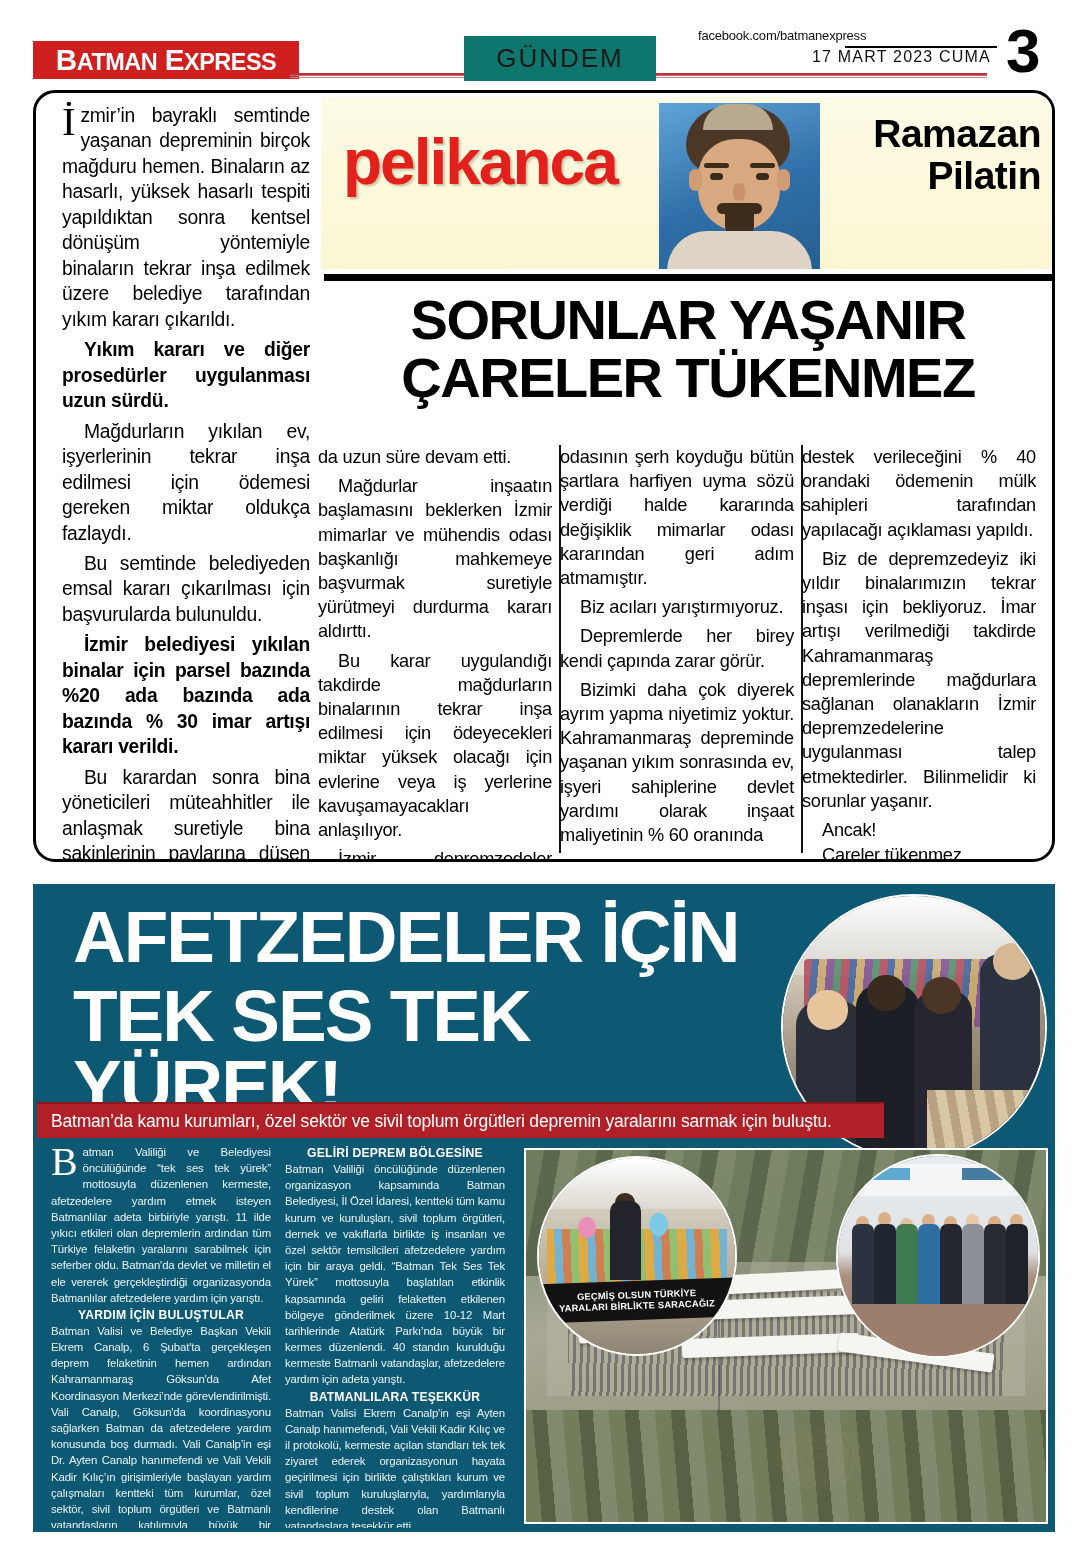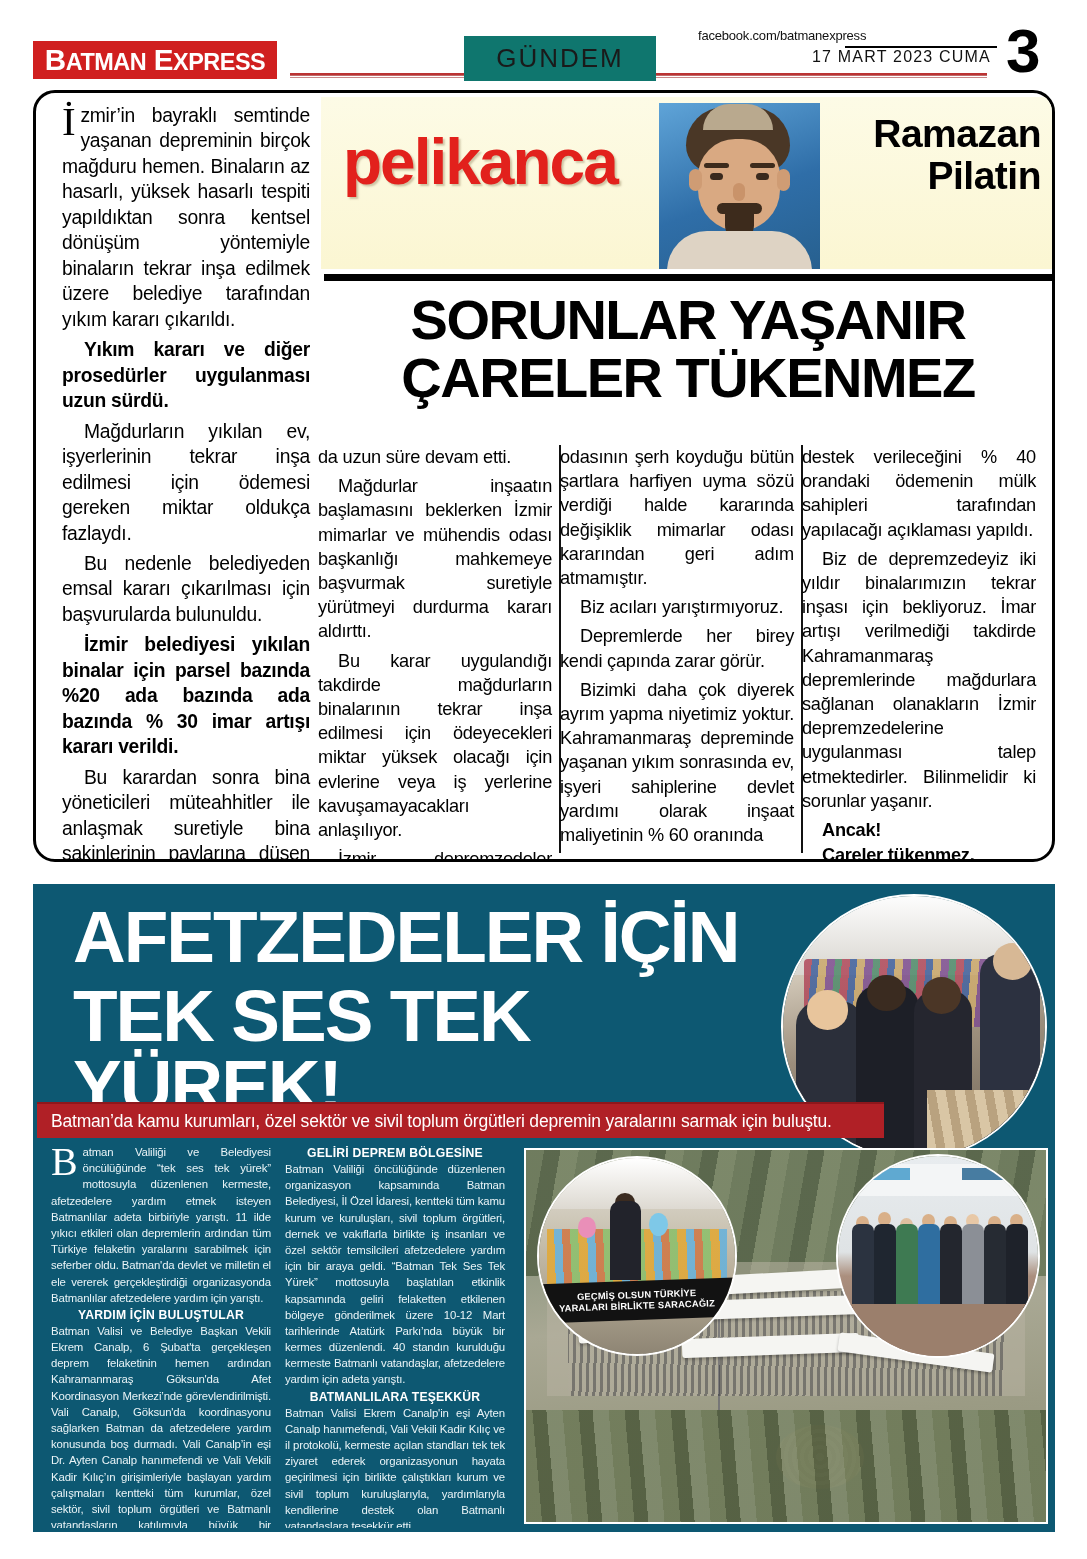--- a/index.html
+++ b/index.html
@@ -1,20 +1,20 @@
 <!DOCTYPE html>
 <html><head>
 <meta charset="utf-8">
 <style>
   html,body{margin:0;padding:0;background:#ffffff;}
   body{width:1087px;height:1559px;position:relative;font-family:"Liberation Sans",sans-serif;color:#000;}
 
   
   #masthead{position:absolute;left:0;top:0;width:1087px;height:86px;}
-  .logo-box{position:absolute;left:33px;top:41px;width:244px;height:38px;background:#d01f1f;
+  .logo-box{position:absolute;left:33px;top:41px;width:266px;height:38px;background:#d01f1f;
             display:flex;align-items:center;justify-content:center;}
   .logo-text{color:#fff;font-family:"Liberation Sans",sans-serif;font-weight:bold;font-size:29px;
              letter-spacing:-0.5px;line-height:1;transform:scaleX(1.02);white-space:nowrap;}
   .logo-text .sm{font-size:23px;}
   .masthead-rule{position:absolute;left:290px;top:73px;width:697px;height:4px;}
   .masthead-rule i{display:block;height:1px;background:#c06a6a;}
   .masthead-rule i:first-child{background:#b33;height:2px;}
   .masthead-rule i:last-child{margin-top:1px;background:#c98a8a;}
 
   .section-tag{position:absolute;left:464px;top:36px;width:192px;height:45px;background:#0f766e;
@@ -70,21 +70,21 @@
 
   .op-title{position:absolute;left:285px;top:198px;width:734px;text-align:center;}
   .op-title div{font-size:56px;font-weight:bold;line-height:1.03;letter-spacing:-1.5px;
                 font-family:"Liberation Sans",sans-serif;}
 
   .op-cols{position:absolute;left:282px;top:352px;width:740px;display:flex;gap:8px;}
   .op-col{width:234px;}
   .op-col p{margin:0 0 5px 0;font-size:18.2px;line-height:1.33;text-align:justify;
             letter-spacing:-0.25px;font-family:"Liberation Sans",sans-serif;}
   .op-col p.ind{text-indent:20px;}
-  .op-col p.b{font-weight:bold;text-indent:20px;margin-bottom:1px;}
+  .op-col p.b{font-weight:normal;text-indent:20px;margin-bottom:1px;}
   .vdiv{position:absolute;top:352px;width:2px;height:408px;background:#111;}
   .vdiv.v1{left:523px;} .vdiv.v2{left:765px;}
 
   
   #feature{position:absolute;left:33px;top:884px;width:1022px;height:648px;background:#0d5872;overflow:hidden;}
   .feat-inner{position:absolute;left:4px;top:4px;width:1014px;height:640px;background:#0d5872;}
 
   .feat-title{position:absolute;left:36px;top:14px;width:740px;}
   .feat-title div{color:#fff;font-size:73px;font-weight:bold;line-height:0.95;letter-spacing:-2px;
                   font-family:"Liberation Sans",sans-serif;}
@@ -194,21 +194,21 @@
   <div class="issue-date">17 MART 2023 CUMA</div>
   <div class="page-num">3</div>
 </div>
 
 <div id="opinion">
 
   <div class="op-left">
     <p class="dropcap-wrap"><span class="dropcap">İ</span><span>zmir’in bayraklı semtinde yaşanan depreminin birçok mağduru hemen. Binaların az hasarlı, yüksek hasarlı tespiti yapıldıktan sonra kentsel dönüşüm yöntemiyle binaların tekrar inşa edilmek üzere belediye tarafından yıkım kararı çıkarıldı.</span></p>
     <p class="b ind">Yıkım kararı ve diğer prosedürler uygulanması uzun sürdü.</p>
     <p class="ind">Mağdurların yıkılan ev, işyerlerinin tekrar inşa edilmesi için ödemesi gereken miktar oldukça fazlaydı.</p>
-    <p class="ind">Bu nedenle belediyeden emsal kararı çıkarılması için başvurularda bulunuldu.</p>
+    <p class="ind">Bu semtinde belediyeden emsal kararı çıkarılması için başvurularda bulunuldu.</p>
     <p class="b ind">İzmir belediyesi yıkılan binalar için parsel bazında %20 ada bazında ada bazında % 30 imar artışı kararı verildi.</p>
     <p class="ind">Bu karardan sonra bina yöneticileri müteahhitler ile anlaşmak suretiyle bina sakinlerinin paylarına düşen ödeyecekleri parasal miktarların tespitine çalışıldı.</p>
 
   </div>
 
   <div class="op-head">
     <div class="brandstrip">
       <div class="pelikanca">pelikanca</div>
       <div class="portrait">
         <div class="hair"></div>

